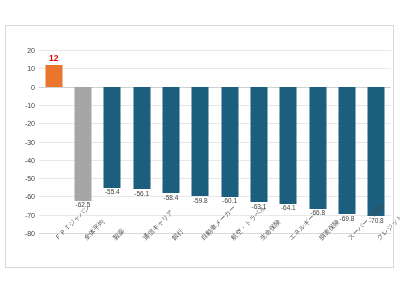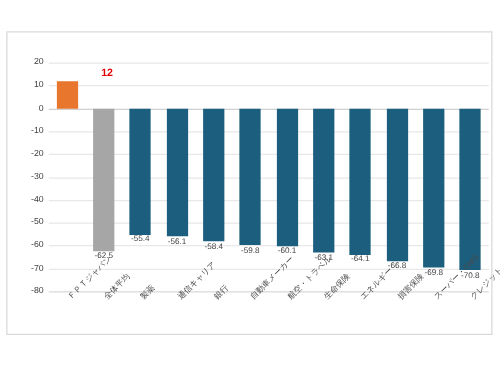--- a/index.html
+++ b/index.html
@@ -89,21 +89,20 @@
     transform: translateX(-50%);
     font-size: 6.5px;
     color: #3f3f3f;
     white-space: nowrap;
     line-height: 1;
   }
   .val-label.highlight {
     color: #e60000;
     font-weight: bold;
     font-size: 8.5px;
-    margin-left: 32px;
   }
 
   
   #cats {
     position: absolute;
     left: 33px;
     top: 209px;
     width: 352px;
     height: 58px;
   }

